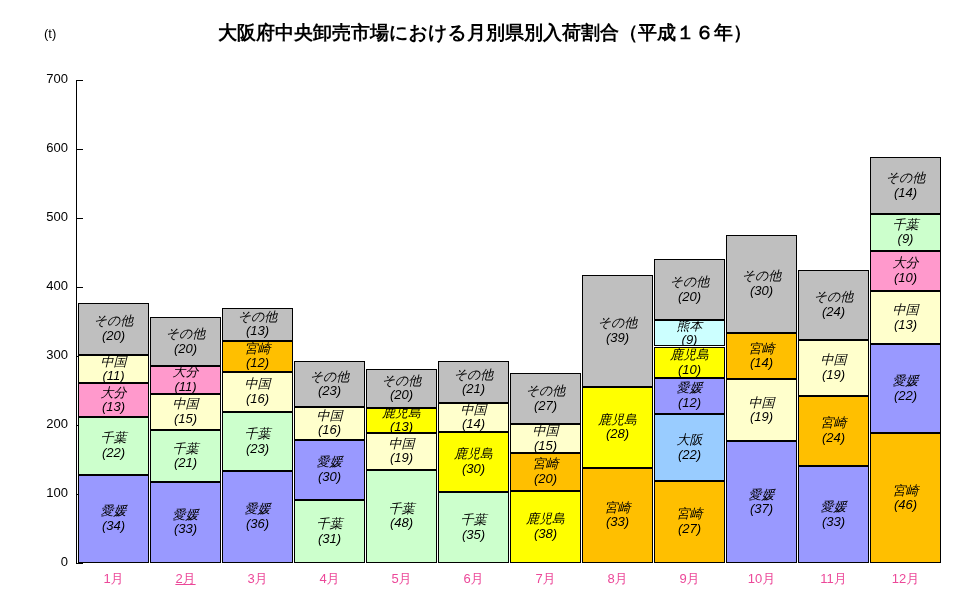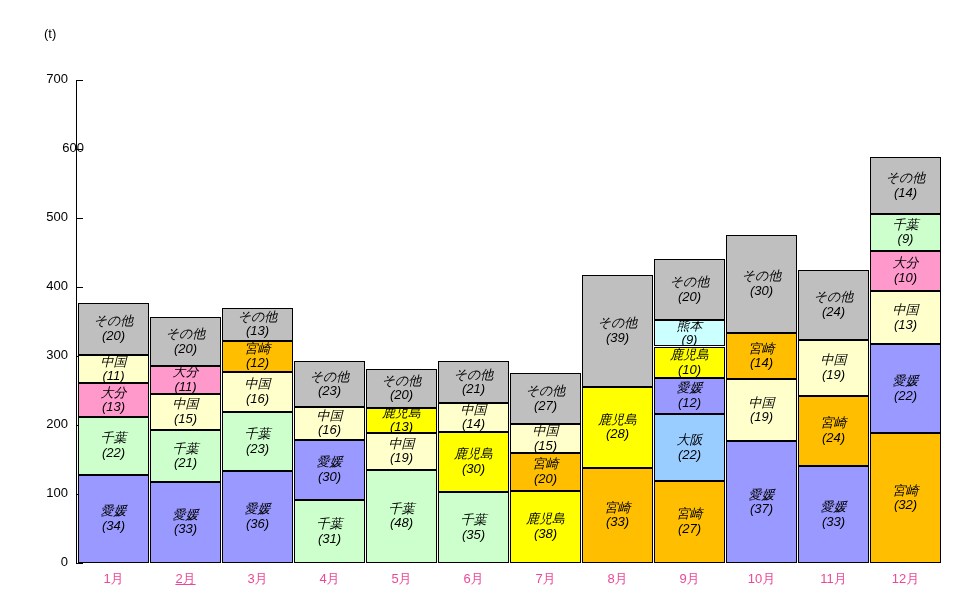--- a/index.html
+++ b/index.html
@@ -72,27 +72,28 @@
     white-space:nowrap;
   }
 </style>
 </head>
 <body>
 
 <div id="root">
 
   <div class="unit-label">(t)</div>
 
+  <div class="chart-title">大阪府中央卸売市場における月別県別入荷割合（平成１６年）</div>
 
   <div class="plot" id="plot">
     <div class="y-axis"></div>
   <div class="y-tick" style="top: 80px;"></div>
       <div class="y-tick-label" style="left: 22px; top: 71px;">700</div>
       <div class="y-tick" style="top: 149px;"></div>
-      <div class="y-tick-label" style="left: 38px; top: 140px;">600</div>
+      <div class="y-tick-label" style="left: 22px; top: 140px;">600</div>
       <div class="y-tick" style="top: 218px;"></div>
       <div class="y-tick-label" style="left: 22px; top: 209px;">500</div>
       <div class="y-tick" style="top: 287px;"></div>
       <div class="y-tick-label" style="left: 22px; top: 278px;">400</div>
       <div class="y-tick" style="top: 356px;"></div>
       <div class="y-tick-label" style="left: 22px; top: 347px;">300</div>
       <div class="y-tick" style="top: 425px;"></div>
       <div class="y-tick-label" style="left: 22px; top: 416px;">200</div>
       <div class="y-tick" style="top: 494px;"></div>
       <div class="y-tick-label" style="left: 22px; top: 485px;">100</div>
@@ -319,21 +320,21 @@
         </div>
         <div class="seg" style="top: 0px; height: 70.38px; background: rgb(191, 191, 191);">
           <span class="nm">その他</span>
           <span class="vl">(24)</span>
         </div>
       </div>
       <div class="x-label" style="left: 798px; width: 71px; text-align: center;">11月</div>
       <div class="bar" style="left: 870px; top: 157.28px; width: 71px; height: 405.72px;">
         <div class="seg" style="top: 275.89px; height: 129.83px; background: rgb(255, 191, 0);">
           <span class="nm">宮崎</span>
-          <span class="vl">(32)</span>
+          <span class="vl">(46)</span>
         </div>
         <div class="seg" style="top: 186.631px; height: 89.2584px; background: rgb(153, 153, 255);">
           <span class="nm">愛媛</span>
           <span class="vl">(22)</span>
         </div>
         <div class="seg" style="top: 133.888px; height: 52.7436px; background: rgb(255, 255, 204);">
           <span class="nm">中国</span>
           <span class="vl">(13)</span>
         </div>
         <div class="seg" style="top: 93.3156px; height: 40.572px; background: rgb(255, 153, 204);">

